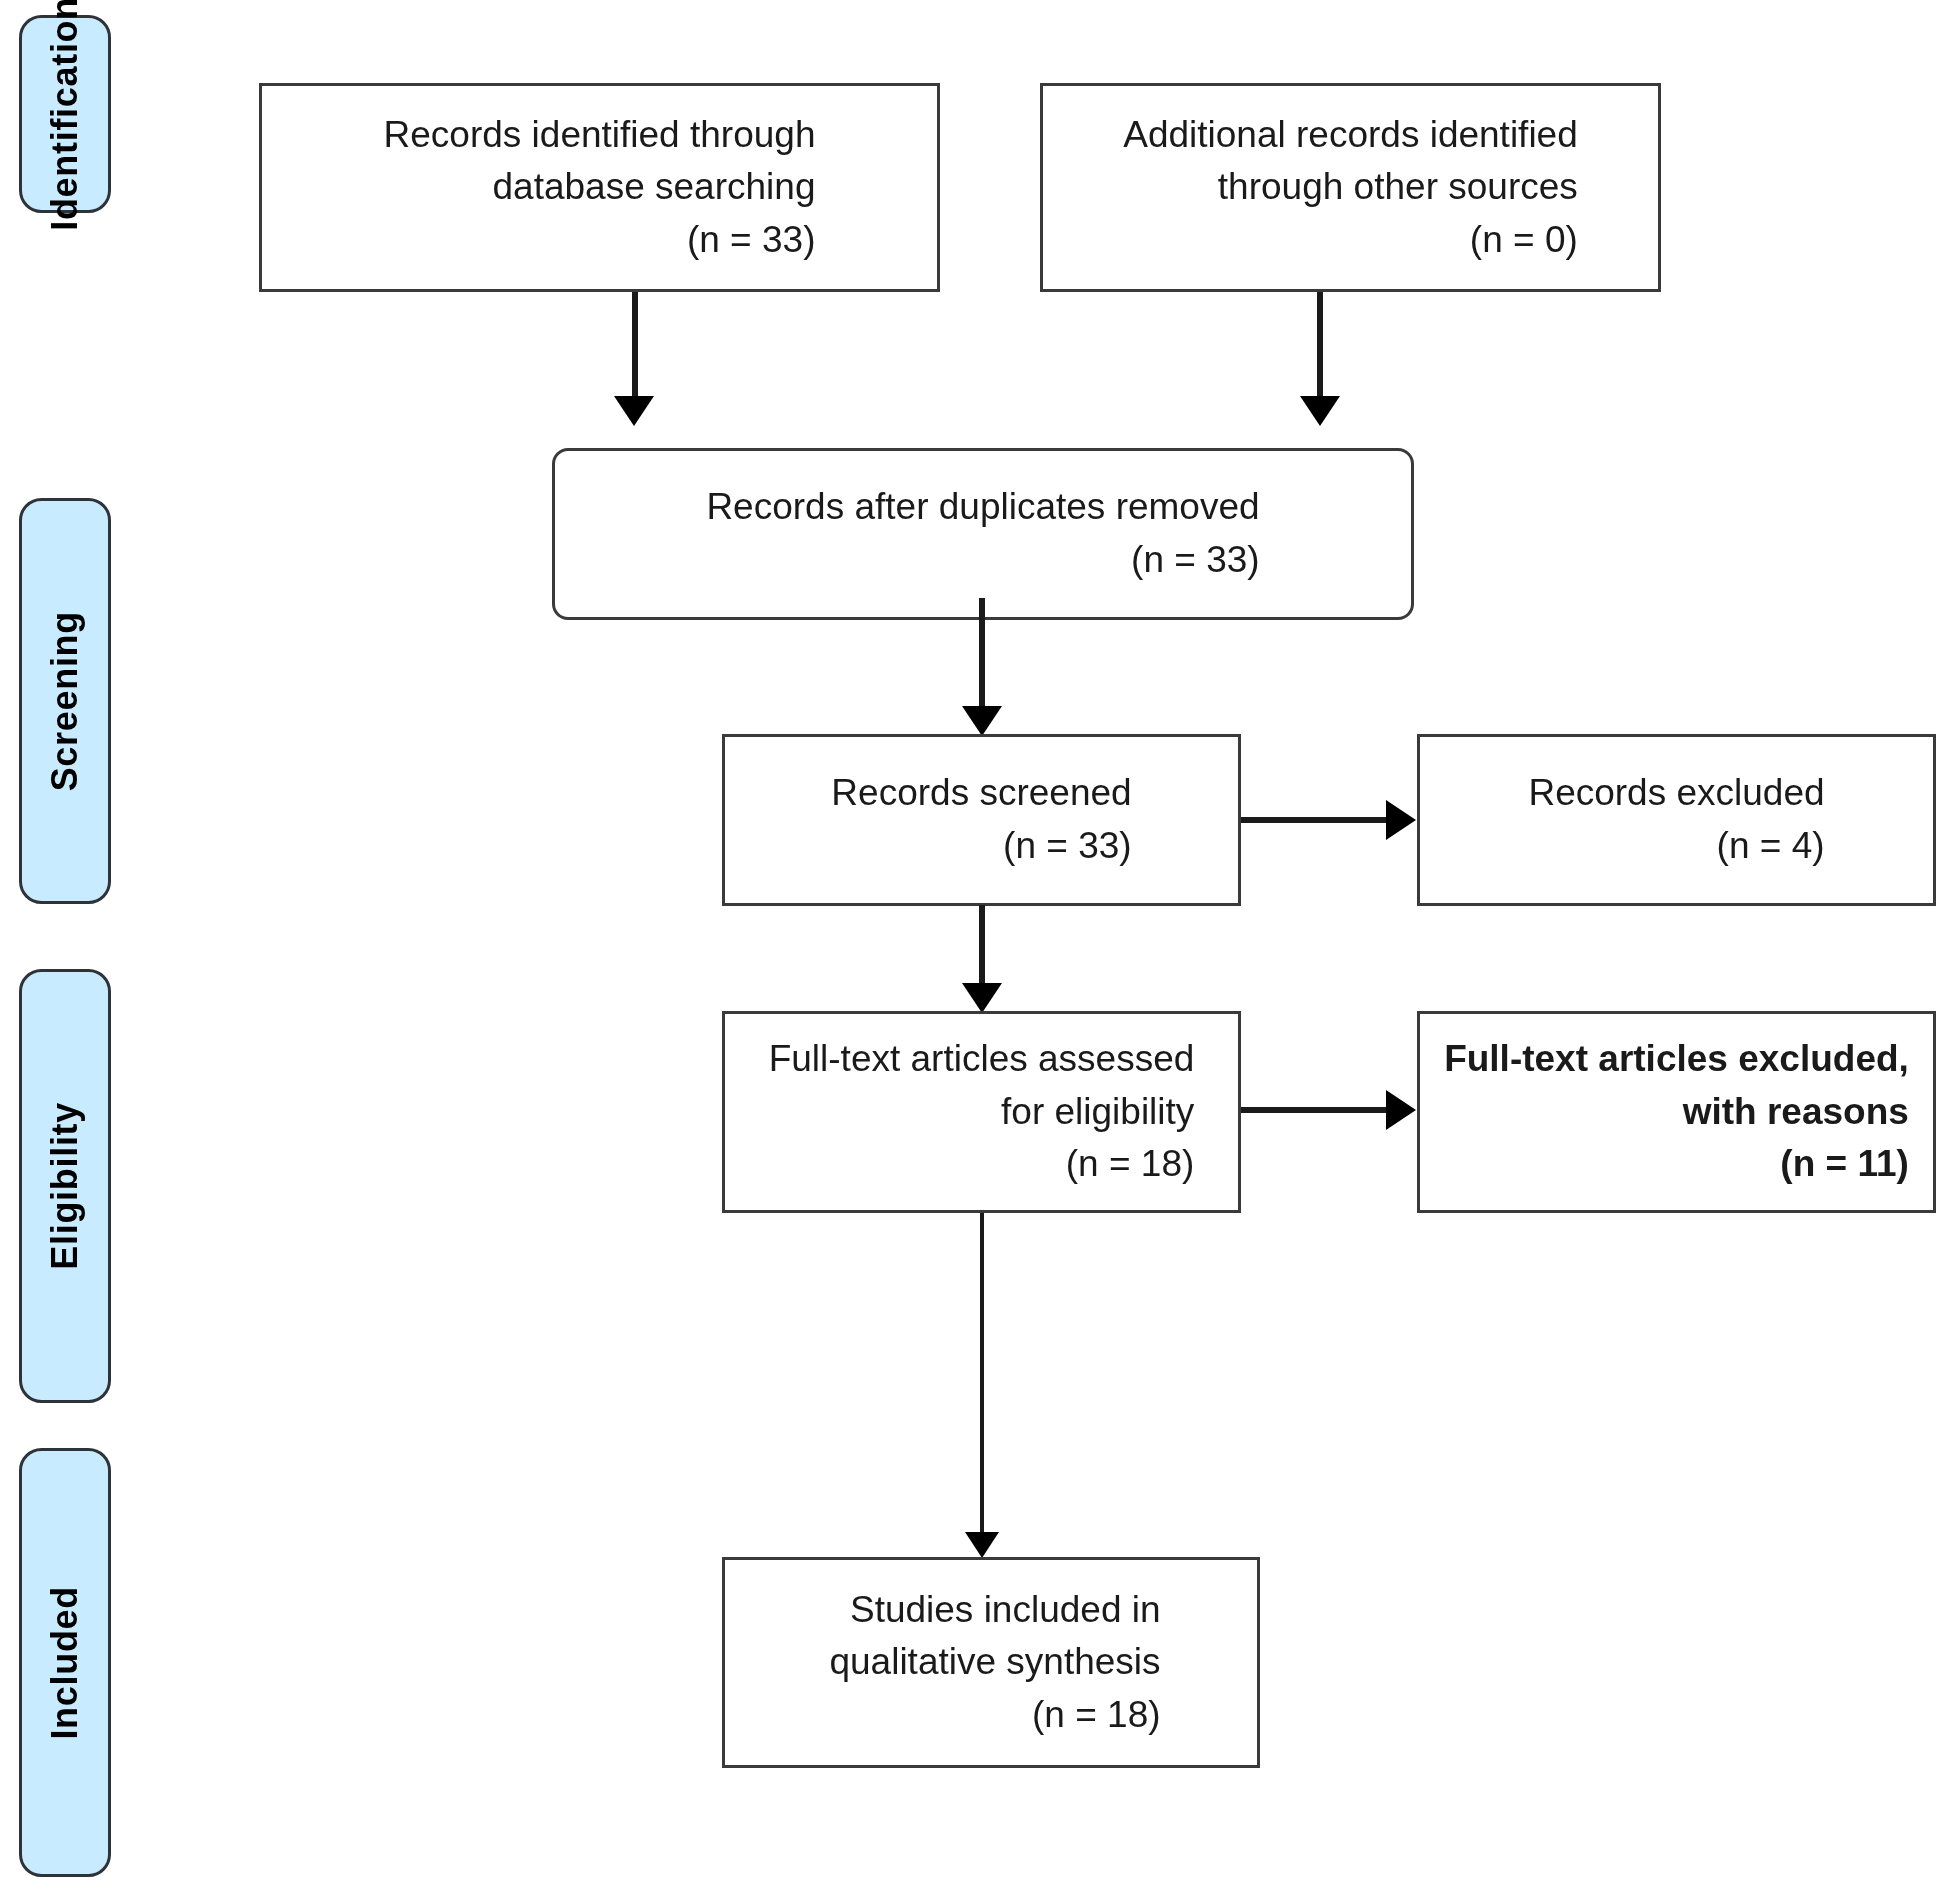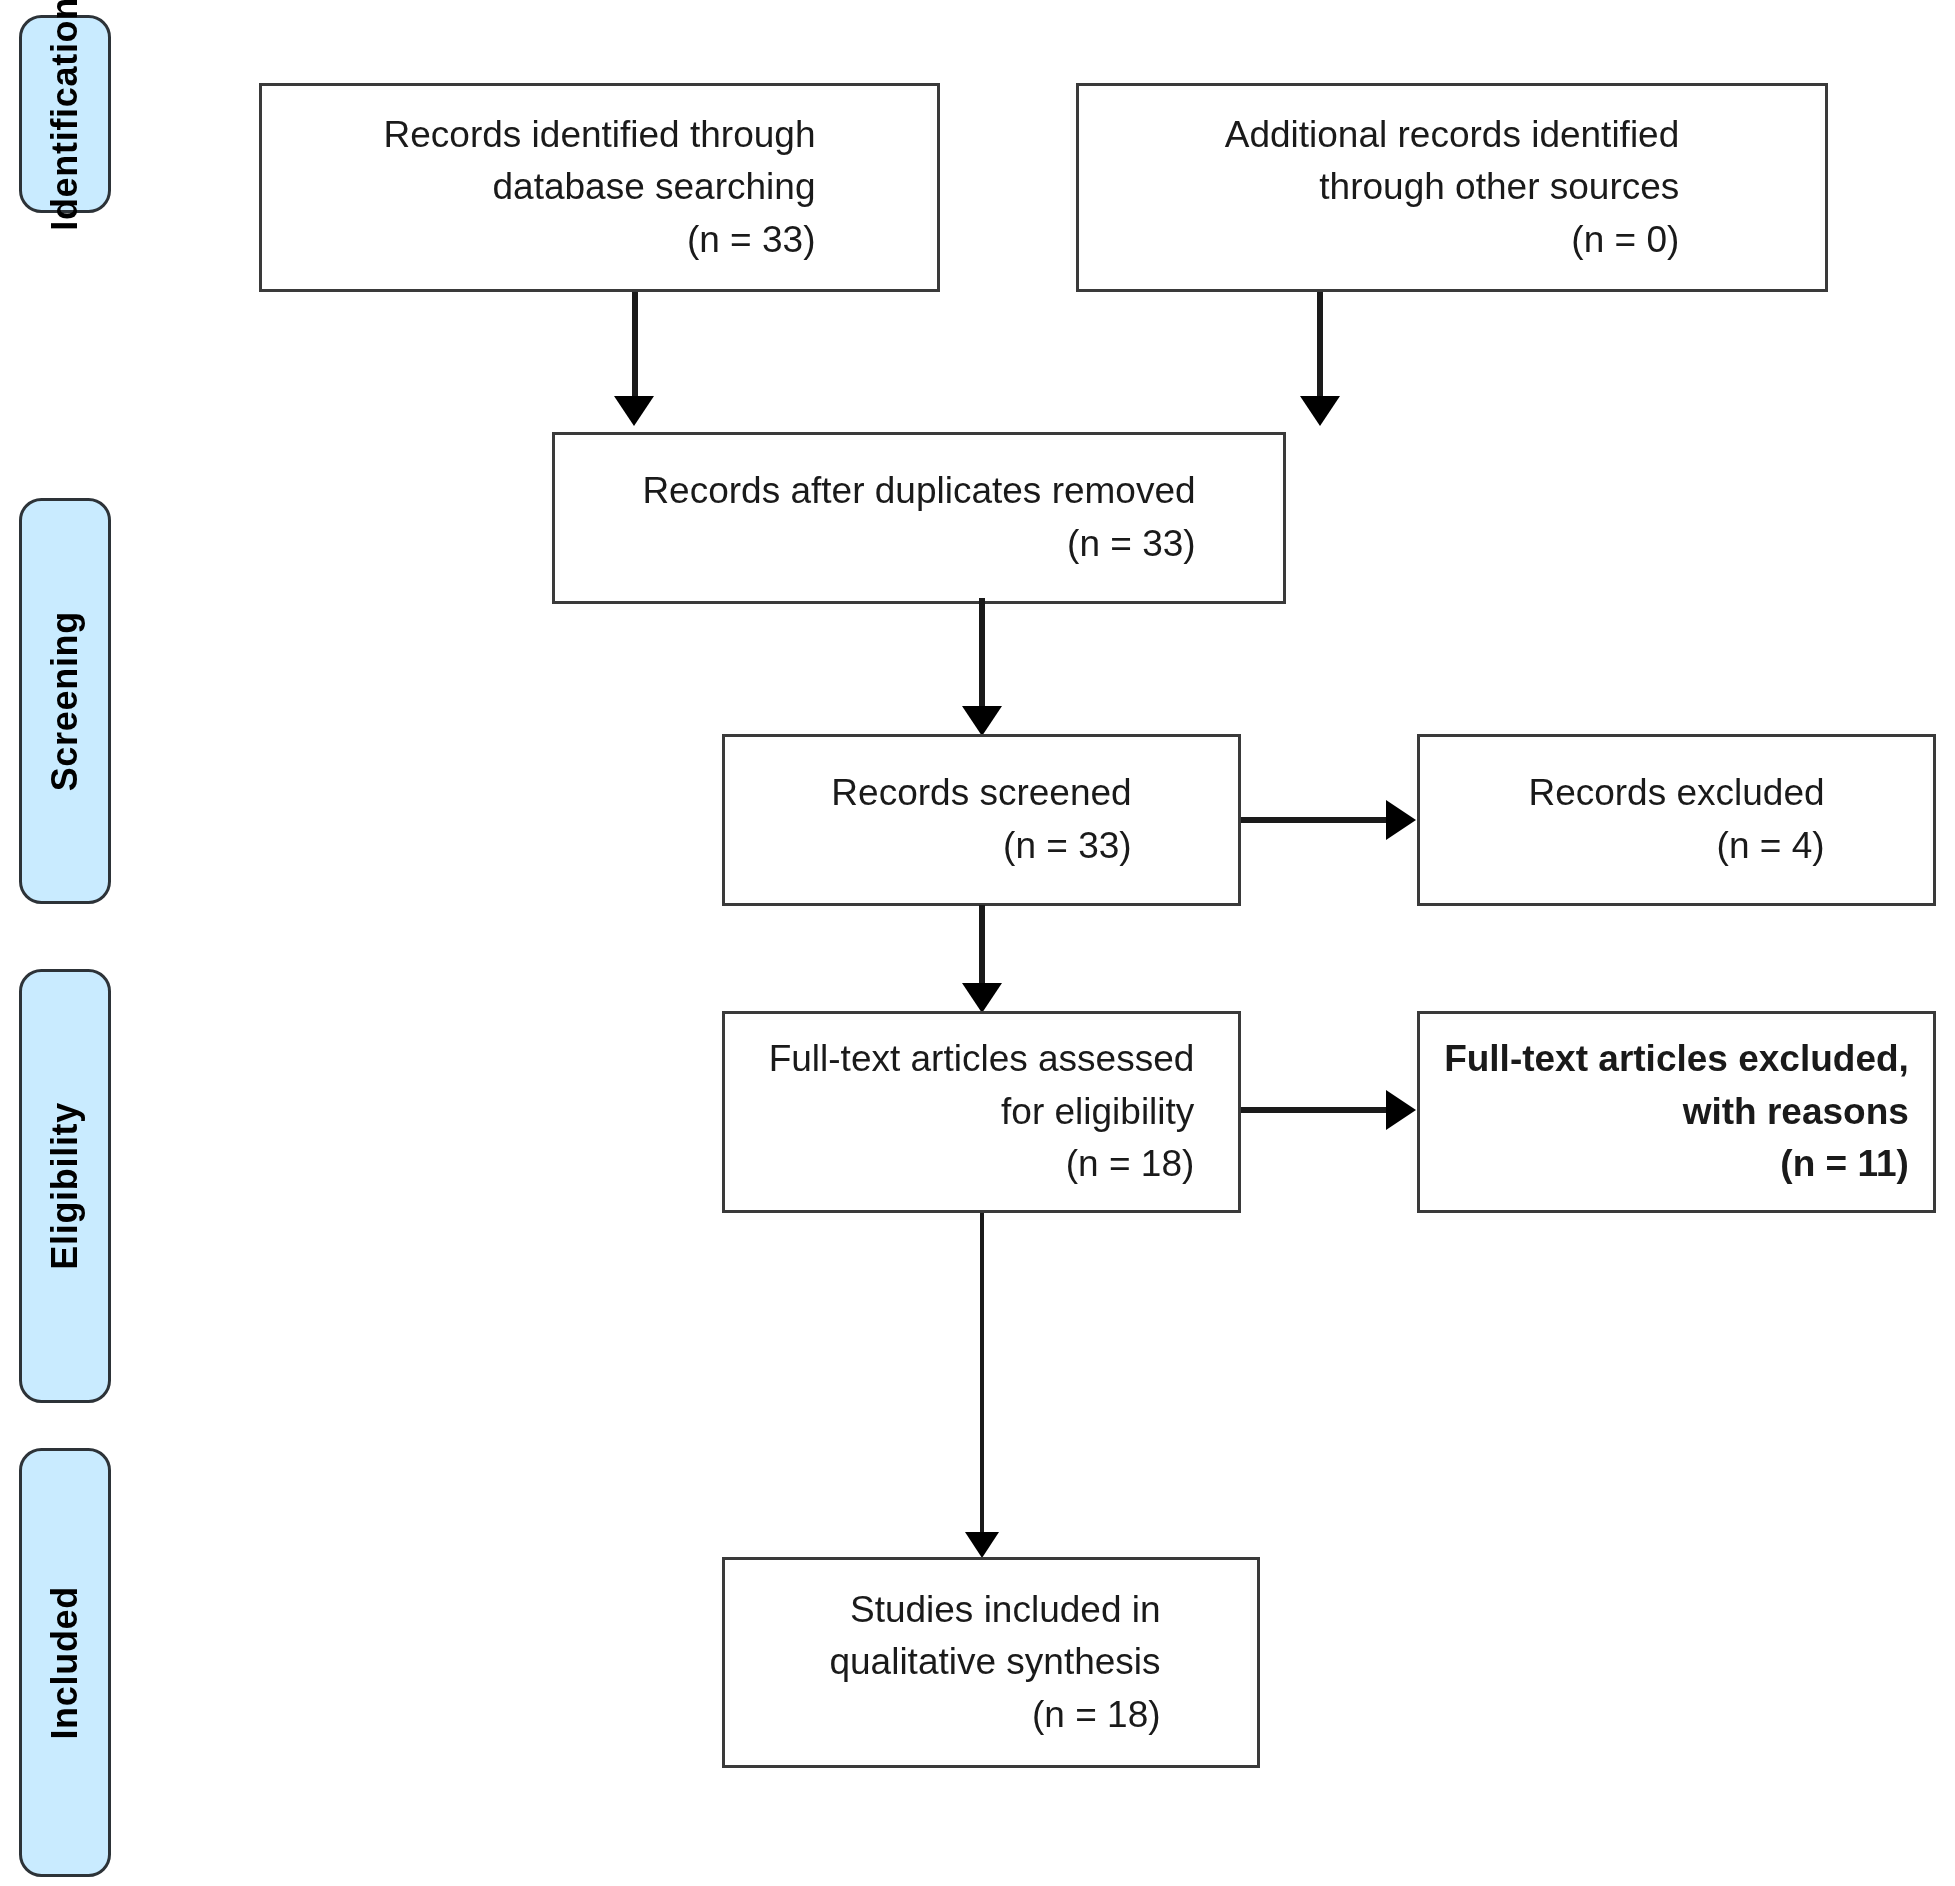--- a/index.html
+++ b/index.html
@@ -112,33 +112,33 @@
   <div class="stage-tab" style="left:18.5px; top:1448px; width:92px; height:429px;">
     <span class="stage-tab-label">Included</span>
   </div>
 
   <div class="flow-box" style="left:259px; top:83px; width:681px; height:209px;">
     <span class="flow-box-text">Records identified through
 database searching
 (n = 33)</span>
   </div>
 
-  <div class="flow-box" style="left:1040px; top:83px; width:752px; height:209px;margin-left:36px;">
+  <div class="flow-box" style="left:1040px; top:83px; width:621px; height:209px;">
     <span class="flow-box-text">Additional records identified
 through other sources
 (n = 0)</span>
   </div>
 
   <div class="conn-v" style="left:632px; top:292px; width:6px; height:107px;"></div>
   <div class="arrow-down" style="left:614px; top:396px;"></div>
 
   <div class="conn-v" style="left:1317px; top:292px; width:6px; height:107px;"></div>
   <div class="arrow-down" style="left:1300px; top:396px;"></div>
 
-  <div class="flow-box" style="left:552px; top:432px; width:734px; height:172px;">
+  <div class="flow-box" style="left:552px; top:448px; width:862px; height:172px;border-radius:16px;">
     <span class="flow-box-text">Records after duplicates removed
 (n = 33)</span>
   </div>
 
   <div class="conn-v" style="left:979px; top:598px; width:6px; height:111px;"></div>
   <div class="arrow-down" style="left:962px; top:706px;"></div>
 
   <div class="flow-box" style="left:722px; top:734px; width:519px; height:172px;">
     <span class="flow-box-text">Records screened
 (n = 33)</span>

